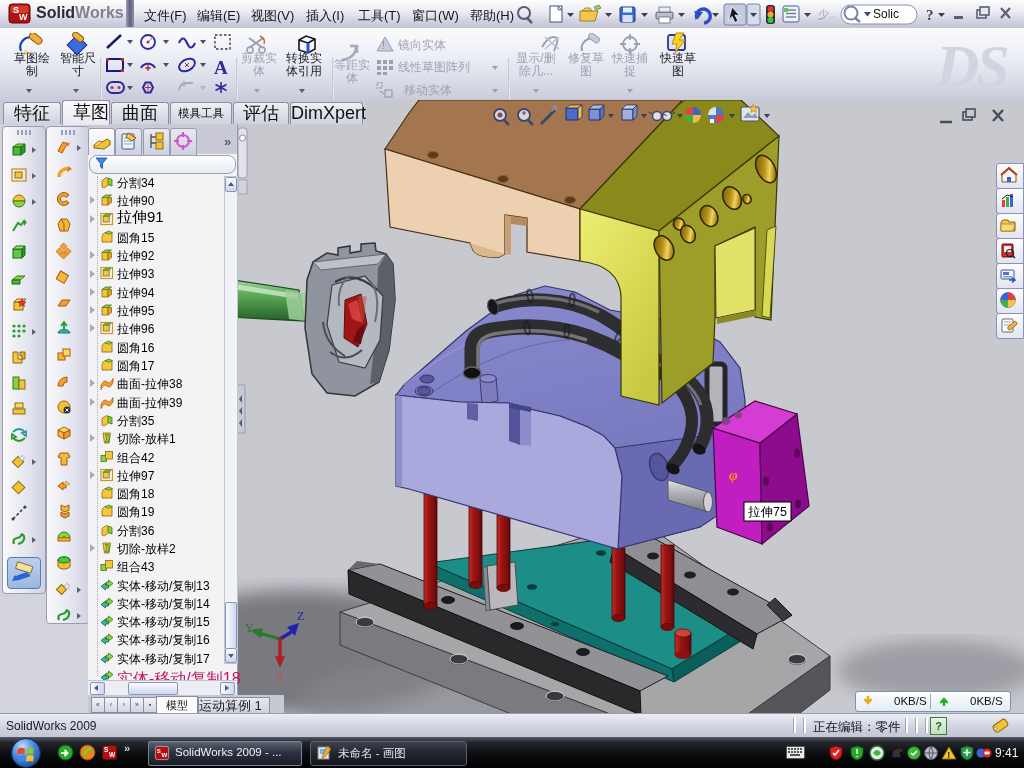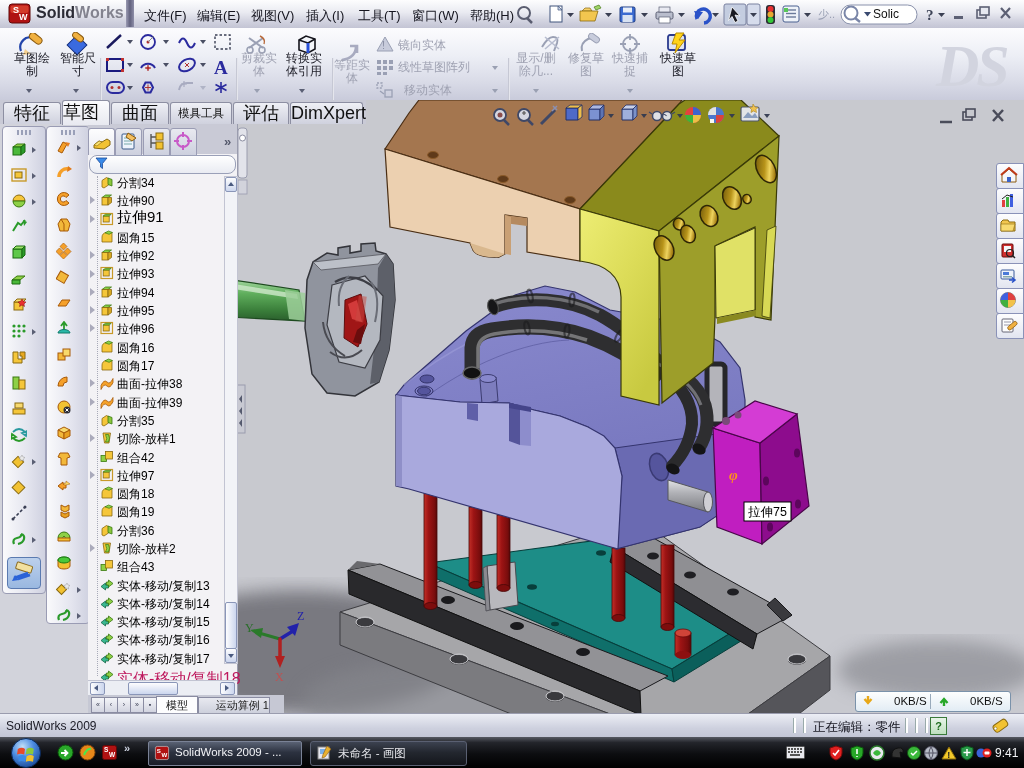--- a/index.html
+++ b/index.html
@@ -234,21 +234,21 @@
   <svg class="a" style="left:666px;top:3px" width="26" height="24" viewBox="0 0 26 24">
       <rect x="2" y="4" width="17" height="15" rx="2" fill="#dfe5f2" stroke="#2a3a8e" stroke-width="1.8"></rect>
       <path d="M10 2 l8 0 -5 7 6 0 -10 13 2 -9 -5 0 z" fill="#ffd41a" stroke="#b88a00" stroke-width="1"></path>
     </svg>
   <div class="a lbl btxt" style="left:656px;top:24px;width:44px">快速草
 图</div>
 </div>
 
 <div class="a" style="left:0;top:100px;width:366px;height:24px;background:#c9cad6;z-index:5">
   <div class="a ti" style="left:3px;top:2px;width:56px;height:21px;background:linear-gradient(180deg,#eff0f5,#cfd1de);border:1px solid #8d8fa2;border-bottom:none;border-radius:3px 3px 0 0;text-align:center;line-height:20px">特征</div>
-  <div class="a ti" style="left:62px;top:0px;width:46px;height:24px;background:linear-gradient(180deg,#fbfbfd,#e8e9f0);border:1px solid #8d8fa2;border-bottom:none;border-radius:3px 3px 0 0;text-align:left;line-height:22px;z-index:2">草图</div>
+  <div class="a ti" style="left:62px;top:0px;width:46px;height:24px;background:linear-gradient(180deg,#fbfbfd,#e8e9f0);border:1px solid #8d8fa2;border-bottom:none;border-radius:3px 3px 0 0;text-align:right;line-height:22px;z-index:2">草图</div>
   <div class="a ti" style="left:111px;top:2px;width:56px;height:21px;background:linear-gradient(180deg,#eff0f5,#cfd1de);border:1px solid #8d8fa2;border-bottom:none;border-radius:3px 3px 0 0;text-align:center;line-height:20px">曲面</div>
   <div class="a ti" style="left:170px;top:2px;width:60px;height:21px;background:linear-gradient(180deg,#eff0f5,#cfd1de);border:1px solid #8d8fa2;border-bottom:none;border-radius:3px 3px 0 0;text-align:center;line-height:20px;font-size:11.5px">模具工具</div>
   <div class="a ti" style="left:233px;top:2px;width:54px;height:21px;background:linear-gradient(180deg,#eff0f5,#cfd1de);border:1px solid #8d8fa2;border-bottom:none;border-radius:3px 3px 0 0;text-align:center;line-height:20px">评估</div>
   <div class="a ti" style="left:290px;top:2px;width:71px;height:21px;background:linear-gradient(180deg,#eff0f5,#cfd1de);border:1px solid #8d8fa2;border-bottom:none;border-radius:3px 3px 0 0;text-align:center;line-height:20px">DimXpert</div>
 </div>
 
 <div class="a" style="left:0;top:124px;width:1024px;height:589px;background:#d2d3db"></div>
 
 <div class="a" id="vpwrap" style="left:237px;top:100px;width:787px;height:613px;background:#c8c9cf;overflow:hidden">
 <svg width="787" height="613" viewBox="0 0 787 613" style="position:absolute;left:0;top:0">
@@ -866,21 +866,21 @@
     </div>
 </div>
 
 <div class="a" id="mtabs" style="left:88px;top:695px;width:196px;height:18px;background:#c6c8d4">
 <div class="a" style="left:3px;top:2px;width:12px;height:14px;background:linear-gradient(180deg,#f4f5f9,#d2d4e0);border:1px solid #8a8ca2;font-size:7px;text-align:center;line-height:14px;color:#3a3f54">«</div>
 <div class="a" style="left:16px;top:2px;width:12px;height:14px;background:linear-gradient(180deg,#f4f5f9,#d2d4e0);border:1px solid #8a8ca2;font-size:7px;text-align:center;line-height:14px;color:#3a3f54">‹</div>
 <div class="a" style="left:29px;top:2px;width:12px;height:14px;background:linear-gradient(180deg,#f4f5f9,#d2d4e0);border:1px solid #8a8ca2;font-size:7px;text-align:center;line-height:14px;color:#3a3f54">›</div>
 <div class="a" style="left:42px;top:2px;width:12px;height:14px;background:linear-gradient(180deg,#f4f5f9,#d2d4e0);border:1px solid #8a8ca2;font-size:7px;text-align:center;line-height:14px;color:#3a3f54">»</div>
 <div class="a" style="left:55px;top:2px;width:12px;height:14px;background:linear-gradient(180deg,#f4f5f9,#d2d4e0);border:1px solid #8a8ca2;font-size:7px;text-align:center;line-height:14px;color:#3a3f54">▪</div>
 <div class="a" style="left:68px;top:1px;width:40px;height:16px;background:#fdfdfe;border:1px solid #8a8ca2;border-bottom:none;font-size:11px;text-align:center;line-height:16px;color:#111">模型</div>
-<div class="a" style="left:110px;top:2px;width:70px;height:15px;background:linear-gradient(180deg,#e8e9f0,#cdd0dc);border:1px solid #8a8ca2;border-bottom:none;font-size:11px;text-align:right;line-height:15px;color:#222">运动算例 1</div>
+<div class="a" style="left:110px;top:2px;width:70px;height:15px;background:linear-gradient(180deg,#e8e9f0,#cdd0dc);border:1px solid #8a8ca2;border-bottom:none;font-size:13px;text-align:left;line-height:15px;color:#222">运动算例 1</div>
 </div>
 
 <div class="a" id="tpane" style="left:996px;top:163px;width:28px;height:176px">
 <div class="a" style="left:0;top:0px;width:26px;height:24px;background:linear-gradient(180deg,#fdfdfe,#e2e5f0);border:1px solid #8a92b8;border-radius:3px 0 0 3px"><svg width="19" height="19" viewBox="0 0 19 19" style="margin:2px">
         <path d="M3 9 l7-6 7 6 v7 h-14z" fill="#f6f7fa" stroke="#8a5a10"></path>
         <path d="M2 9 l8-7 8 7" fill="none" stroke="#c03a1a" stroke-width="2"></path>
         <rect x="8" y="11" width="4" height="5" fill="#3a62c8"></rect>
       </svg></div>
 <div class="a" style="left:0;top:25px;width:26px;height:24px;background:linear-gradient(180deg,#fdfdfe,#e2e5f0);border:1px solid #8a92b8;border-radius:3px 0 0 3px"><svg width="19" height="19" viewBox="0 0 19 19" style="margin:2px">
         <rect x="3" y="9" width="3" height="7" fill="#e04040"></rect>

